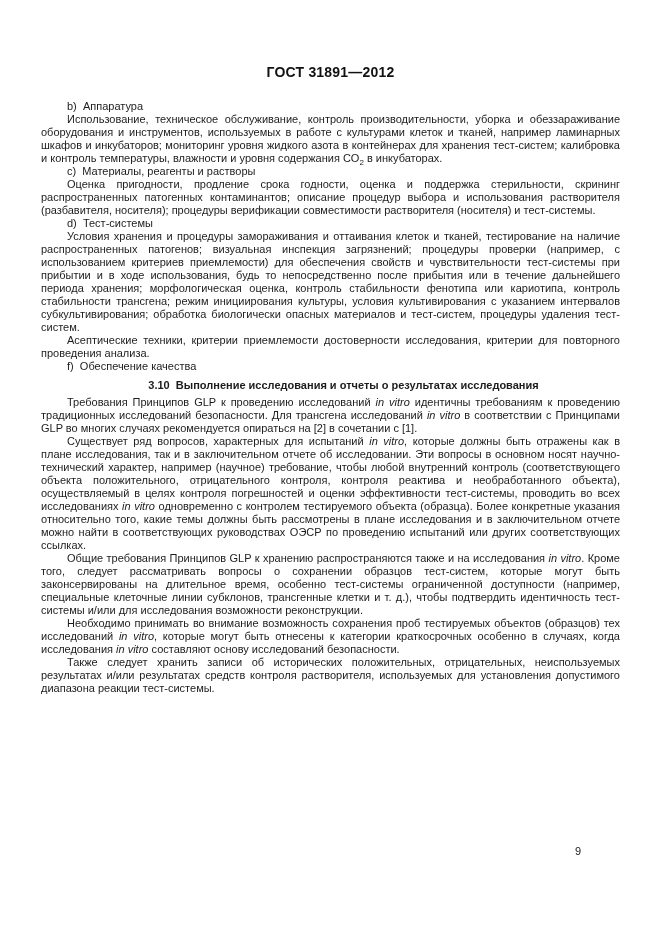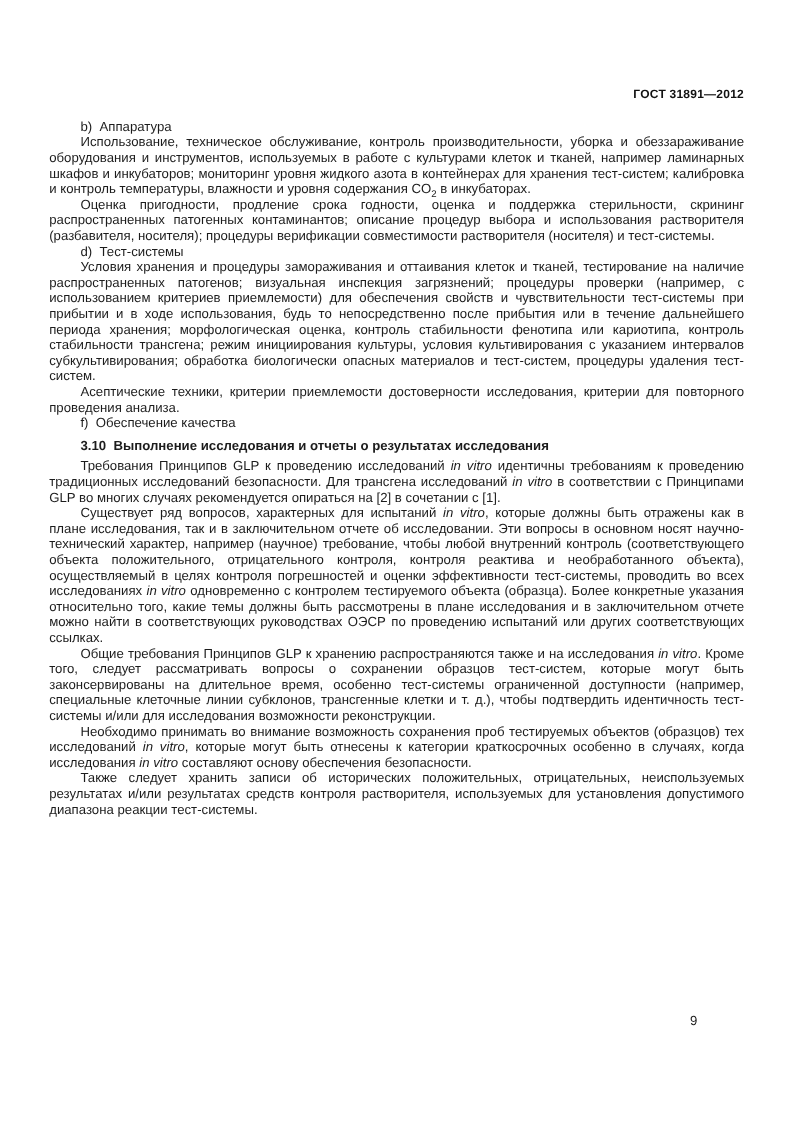--- a/index.html
+++ b/index.html
@@ -11,46 +11,46 @@
     position: relative;
     width: 661px;
     height: 936px;
     background: #ffffff;
     color: #1c1c1c;
     font-family: "Liberation Sans", sans-serif;
     overflow: hidden;
   }
   .doc-header {
     position: absolute;
-    top: 74px;
+    top: 64px;
     left: 41px;
     right: 41px;
-    text-align: right;
+    text-align: center;
     font-weight: bold;
-    font-size: 10px;
+    font-size: 14px;
     letter-spacing: 0.2px;
     color: #111111;
   }
   .content {
     position: absolute;
     top: 100px;
     left: 41px;
     width: 579px;
     font-size: 11px;
     line-height: 13px;
     text-align: justify;
   }
   .para {
     margin: 0;
     text-indent: 26px;
   }
   .para.heading {
     font-weight: bold;
     margin: 6px 0 4px 0;
-    text-align: left;
+    text-align: center;
   }
   .para .it {
     font-style: italic;
   }
   .para sub {
     font-size: 8px;
     line-height: 0;
   }
   .page-number {
     position: absolute;
@@ -64,27 +64,28 @@
 </style>
 </head>
 <body>
 
 <div class="page">
   <div class="doc-header">ГОСТ 31891—2012</div>
 
   <main class="content">
       <p class="para item"><span>b)&nbsp; Аппаратура</span></p>
       <p class="para body"><span>Использование, техническое обслуживание, контроль производительности, уборка и обеззараживание оборудования и инструментов, используемых в работе с культурами клеток и тканей, например ламинарных шкафов и инкубаторов; мониторинг уровня жидкого азота в контейнерах для хранения тест-систем; калибровка и контроль температуры, влажности и уровня содержания CO</span><sub>2</sub><span> в инкубаторах.</span></p>
+      <p class="para item"><span>c)&nbsp; Материалы, реагенты и растворы</span></p>
       <p class="para body"><span>Оценка пригодности, продление срока годности, оценка и поддержка стерильности, скрининг распространенных патогенных контаминантов; описание процедур выбора и использования растворителя (разбавителя, носителя); процедуры верификации совместимости растворителя (носителя) и тест-системы.</span></p>
       <p class="para item"><span>d)&nbsp; Тест-системы</span></p>
       <p class="para body"><span>Условия хранения и процедуры замораживания и оттаивания клеток и тканей, тестирование на наличие распространенных патогенов; визуальная инспекция загрязнений; процедуры проверки (например, с использованием критериев приемлемости) для обеспечения свойств и чувствительности тест-системы при прибытии и в ходе использования, будь то непосредственно после прибытия или в течение дальнейшего периода хранения; морфологическая оценка, контроль стабильности фенотипа или кариотипа, контроль стабильности трансгена; режим инициирования культуры, условия культивирования с указанием интервалов субкультивирования; обработка биологически опасных материалов и тест-систем, процедуры удаления тест-систем.</span></p>
       <p class="para body"><span>Асептические техники, критерии приемлемости достоверности исследования, критерии для повторного проведения анализа.</span></p>
       <p class="para item"><span>f)&nbsp; Обеспечение качества</span></p>
       <p class="para heading"><span>3.10&nbsp; Выполнение исследования и отчеты о результатах исследования</span></p>
       <p class="para body"><span>Требования Принципов GLP к проведению исследований </span><span class="it">in vitro</span><span> идентичны требованиям к проведению традиционных исследований безопасности. Для трансгена исследований </span><span class="it">in vitro</span><span> в соответствии с Принципами GLP во многих случаях рекомендуется опираться на [2] в сочетании с [1].</span></p>
       <p class="para body"><span>Существует ряд вопросов, характерных для испытаний </span><span class="it">in vitro</span><span>, которые должны быть отражены как в плане исследования, так и в заключительном отчете об исследовании. Эти вопросы в основном носят научно-технический характер, например (научное) требование, чтобы любой внутренний контроль (соответствующего объекта положительного, отрицательного контроля, контроля реактива и необработанного объекта), осуществляемый в целях контроля погрешностей и оценки эффективности тест-системы, проводить во всех исследованиях </span><span class="it">in vitro</span><span> одновременно с контролем тестируемого объекта (образца). Более конкретные указания относительно того, какие темы должны быть рассмотрены в плане исследования и в заключительном отчете можно найти в соответствующих руководствах ОЭСР по проведению испытаний или других соответствующих ссылках.</span></p>
       <p class="para body"><span>Общие требования Принципов GLP к хранению распространяются также и на исследования </span><span class="it">in vitro</span><span>. Кроме того, следует рассматривать вопросы о сохранении образцов тест-систем, которые могут быть законсервированы на длительное время, особенно тест-системы ограниченной доступности (например, специальные клеточные линии субклонов, трансгенные клетки и т. д.), чтобы подтвердить идентичность тест-системы и/или для исследования возможности реконструкции.</span></p>
-      <p class="para body"><span>Необходимо принимать во внимание возможность сохранения проб тестируемых объектов (образцов) тех исследований </span><span class="it">in vitro</span><span>, которые могут быть отнесены к категории краткосрочных особенно в случаях, когда исследования </span><span class="it">in vitro</span><span> составляют основу обеспечения безопасности.</span></p>
+      <p class="para body"><span>Необходимо принимать во внимание возможность сохранения проб тестируемых объектов (образцов) тех исследований </span><span class="it">in vitro</span><span>, которые могут быть отнесены к категории краткосрочных особенно в случаях, когда исследования </span><span class="it">in vitro</span><span> составляют основу исследований безопасности.</span></p>
       <p class="para body"><span>Также следует хранить записи об исторических положительных, отрицательных, неиспользуемых результатах и/или результатах средств контроля растворителя, используемых для установления допустимого диапазона реакции тест-системы.</span></p>
     </main>
 
   <div class="page-number">9</div>
 </div>
 
 </body></html>

